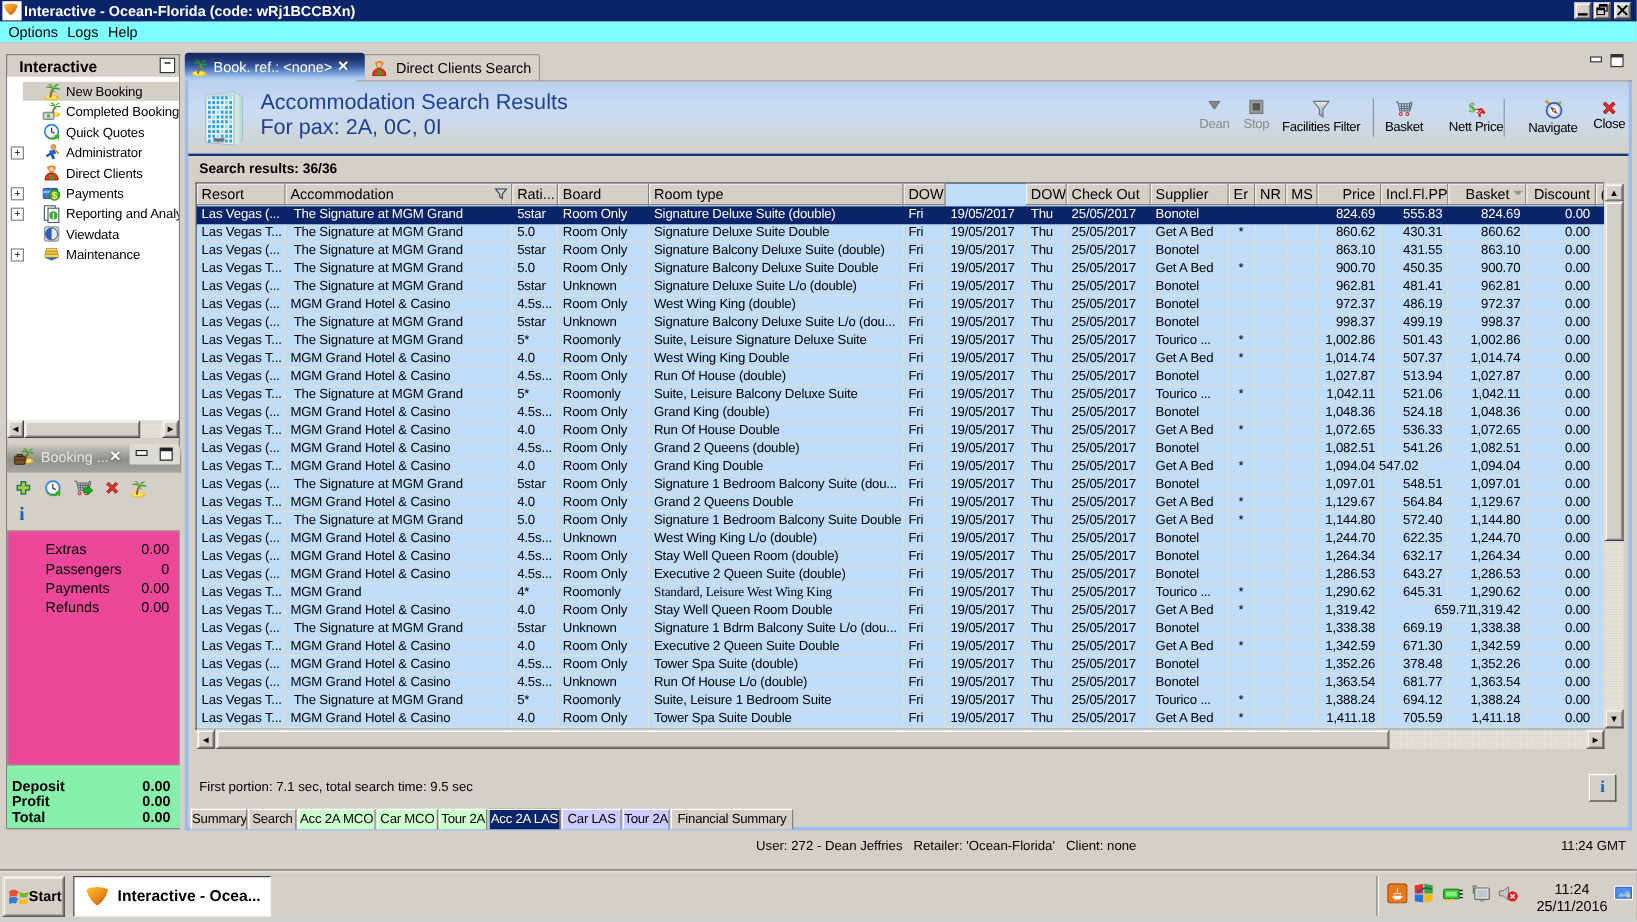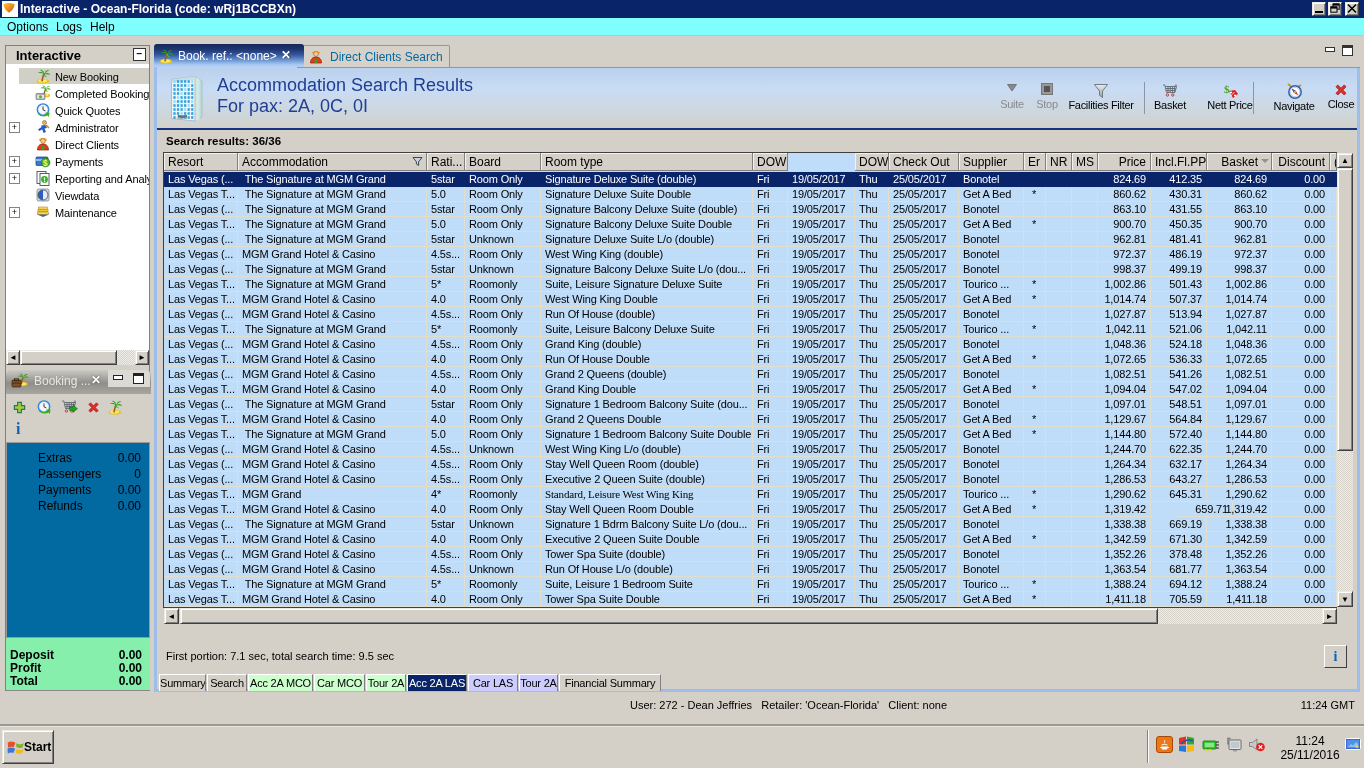--- a/index.html
+++ b/index.html
@@ -18,21 +18,21 @@
 .selband{position:absolute;left:13px;width:130px;height:16px;background:#D2CFC7}
 .sbtn{position:absolute;background:#D4D0C8;border:1px solid;border-color:#ECEAE4 #404040 #404040 #ECEAE4;box-shadow:inset 1px 1px 0 #fff,inset -1px -1px 0 #808080;color:#000;text-align:center}
 .hatch{background:repeating-conic-gradient(#EDEBE5 0% 25%,#D8D4CC 0% 50%) 0 0/2px 2px}
 #bphead{left:0;top:0;width:145px;height:24px;border-radius:5px 5px 0 0;background:linear-gradient(180deg,#CCCAC4,#908E88 55%,#A8A6A0);color:#E8E6E0;font-size:12px}
 #bpinfo{font-family:"Liberation Serif",serif;color:#1560B0;font-weight:bold;font-size:16px}
 .bprow{position:absolute;left:0;width:100%;font-size:12px;color:#000}
 .bprow .l{position:absolute;left:31px}
 .bprow .r{position:absolute;right:8px}
 .bprow .lb{position:absolute;left:4px}
 #tab1{left:154px;top:44px;width:150px;height:24px;border-radius:3px 3px 0 0;background:linear-gradient(180deg,#16255E 0%,#1E3570 22%,#35579E 45%,#6E97D2 68%,#A4C6EE 85%,#BAD6F7 100%);color:#fff;font-size:12px}
-#tab2{left:299px;top:45px;width:151px;height:23px;background:#D6D2CA;color:#0369a1;font-size:12px;border:1px solid #9A968E;border-bottom:none;border-radius:2px 2px 0 0}
+#tab2{left:299px;top:45px;width:151px;height:23px;background:#D6D2CA;color:#000000;font-size:12px;border:1px solid #9A968E;border-bottom:none;border-radius:2px 2px 0 0}
 #mborder{left:154px;top:67px;width:1206px;height:625px;border:3px solid #9DBEEA;border-top:none}
 #mhead{left:157px;top:68px;width:1200px;height:60px;background:linear-gradient(180deg,#BAD0EC 0%,#C9DCF4 35%,#CFD5D6 85%,#D4D1C9 100%)}
 #mheadline{left:157px;top:128px;width:1200px;height:2px;background:#16337F}
 .tool{position:absolute;font-size:11px;letter-spacing:-0.3px;color:#000;text-align:center}
 .tool.dis{color:#8A8A8A}
 .tsep{position:absolute;width:1px;background:#8A96A8}
 #tbl{left:163px;top:152px;width:1174px;height:456px;border:1px solid #404040;border-right:none;background:#BFDCF8}
 .hcell{position:absolute;top:0;height:18px;background:#D4D0C8;font-size:12px;color:#000;border-right:1px solid #808080;border-bottom:1px solid #808080;box-shadow:inset 1px 1px 0 #F4F2EE;padding:2px 0 0 4px;white-space:nowrap;overflow:hidden}
 .row{position:absolute;left:0;width:1173px;height:15px;background:#BFDCF8;white-space:nowrap;color:#000}
 .row.sel{background:#0A246A;color:#fff}
@@ -238,21 +238,21 @@
           <g fill="#28A018">
             <path d="M9.4 5.8C7.2 3.4 4.6 3.4 2.8 5 5.6 4.8 7.6 5.2 9.4 6.2z"></path>
             <path d="M9.4 5.8C9 2.8 7 1.6 4.6 1.8 7 3 8.4 4.3 9.4 5.8z"></path>
             <path d="M9.4 5.8C10.2 2.8 12 1.8 14.2 2.4 11.8 3.4 10.4 4.5 9.4 5.8z"></path>
             <path d="M9.4 5.8C12 4.2 14.2 5 15.2 6.8 12.6 6 10.8 6 9.4 6.4z"></path>
             <path d="M9.2 5.6C9.7 7 10.8 8.4 12.4 9.2 10.2 9.2 8.8 7.8 8.5 6.4z" fill="#40C028"></path>
           </g>
         </svg></span>
  <span class="abs" id="bpinfo" style="left:10px;top:26px">i</span>
 </div>
-<div class="abs" style="left:0;top:72px;width:144px;height:196px;background:#0369a1;border:1px solid #999">
+<div class="abs" style="left:0;top:72px;width:144px;height:196px;background:#ec4899;border:1px solid #999">
  <div class="bprow" style="top:8px">
         <span class="l">Extras</span>
         <span class="r">0.00</span>
       </div>
  <div class="bprow" style="top:24px">
         <span class="l">Passengers</span>
         <span class="r">0</span>
       </div>
  <div class="bprow" style="top:40px">
         <span class="l">Payments</span>
@@ -377,21 +377,21 @@
       <rect x="21.15" y="41.2" width="2.2" height="2.6" fill="#29A3E8"></rect>
       <path d="M8 43.5h9v-3.5h-9z" fill="#8898A0"></path>
       <path d="M8 40c2 1.5 7 1.5 9 0v1.5c-2 1.5-7 1.5-9 0z" fill="#606870"></path>
     </svg></div>
 <div class="abs" style="left:217px;top:75px;font-size:18px;color:#1F3E94">Accommodation Search Results</div>
 <div class="abs" style="left:217px;top:96px;font-size:18px;color:#1F3E94">For pax: 2A, 0C, 0I</div>
 <div class="abs" style="left:166px;top:135px;font-size:11.5px;font-weight:bold;color:#000">Search results: 36/36</div>
 
 <div class="abs tool dis" style="left:967px;top:83px;width:90px"><span style="display:inline-block;height:17px"><svg width="12" height="10" viewBox="0 0 12 10">
         <path d="M1.5 1.5h9L6 8z" fill="#888" stroke="#666" stroke-width="0.8"></path>
-      </svg></span><br><span style="position:relative;top:-2px">Suite</span></div>
+      </svg></span><br><span style="position:relative;top:-2px">Dean</span></div>
 <div class="abs tool dis" style="left:1002px;top:83px;width:90px"><span style="display:inline-block;height:17px"><svg width="12" height="12" viewBox="0 0 12 12">
         <rect x="0.5" y="0.5" width="11" height="11" fill="#999" stroke="#777"></rect>
         <rect x="3" y="3" width="6" height="6" fill="#555"></rect>
       </svg></span><br><span style="position:relative;top:-2px">Stop</span></div>
 <div class="abs tool" style="left:1056px;top:83px;width:90px"><span style="display:inline-block;height:17px"><svg width="16" height="16" viewBox="0 0 16 16">
         <defs>
           <linearGradient id="fg" x1="0" y1="0" x2="0" y2="1">
             <stop offset="0" stop-color="#E8ECF0"></stop>
             <stop offset="1" stop-color="#98A0A8"></stop>
           </linearGradient>
@@ -455,21 +455,21 @@
       <div class="cell" style="left:377px;width:212px;">Signature Deluxe Suite (double)</div>
       <div class="cell" style="left:589px;width:35px;">Fri</div>
       <div class="cell" style="left:624px;width:67px;">19/05/2017</div>
       <div class="cell" style="left:691px;width:34px;">Thu</div>
       <div class="cell" style="left:725px;width:70px;">25/05/2017</div>
       <div class="cell" style="left:795px;width:65px;">Bonotel</div>
       <div class="cell" style="left:860px;width:22px;padding-left:8px;"></div>
       <div class="cell" style="left:882px;width:26px;"></div>
       <div class="cell" style="left:908px;width:26px;"></div>
       <div class="cell num" style="left:934px;width:53px;">824.69</div>
-      <div class="cell num" style="left:987px;width:56px;">412.35</div>
+      <div class="cell num" style="left:987px;width:56px;">555.83</div>
       <div class="cell num" style="left:1043px;width:65px;">824.69</div>
       <div class="cell num" style="left:1108px;width:58px;">0.00</div>
       <div class="cell" style="left:1166px;width:7px;"></div>
     </div>
 <div class="row" style="top:34px">
       <div class="cell" style="left:0px;width:74px;">Las Vegas T...</div>
       <div class="cell" style="left:74px;width:189px;"> The Signature at MGM Grand</div>
       <div class="cell" style="left:263px;width:38px;">5.0</div>
       <div class="cell" style="left:301px;width:76px;">Room Only</div>
       <div class="cell" style="left:377px;width:212px;">Signature Deluxe Suite Double</div>
@@ -735,21 +735,21 @@
       <div class="cell" style="left:377px;width:212px;">Grand King Double</div>
       <div class="cell" style="left:589px;width:35px;">Fri</div>
       <div class="cell" style="left:624px;width:67px;">19/05/2017</div>
       <div class="cell" style="left:691px;width:34px;">Thu</div>
       <div class="cell" style="left:725px;width:70px;">25/05/2017</div>
       <div class="cell" style="left:795px;width:65px;">Get A Bed</div>
       <div class="cell" style="left:860px;width:22px;padding-left:8px;">*</div>
       <div class="cell" style="left:882px;width:26px;"></div>
       <div class="cell" style="left:908px;width:26px;"></div>
       <div class="cell num" style="left:934px;width:53px;">1,094.04</div>
-      <div class="cell num" style="left:987px;width:56px;">547.02</div>
+      <div class="cell num" style="left:967px;width:56px;">547.02</div>
       <div class="cell num" style="left:1043px;width:65px;">1,094.04</div>
       <div class="cell num" style="left:1108px;width:58px;">0.00</div>
       <div class="cell" style="left:1166px;width:7px;"></div>
     </div>
 <div class="row" style="top:244px">
       <div class="cell" style="left:0px;width:74px;">Las Vegas (...</div>
       <div class="cell" style="left:74px;width:189px;"> The Signature at MGM Grand</div>
       <div class="cell" style="left:263px;width:38px;">5star</div>
       <div class="cell" style="left:301px;width:76px;">Room Only</div>
       <div class="cell" style="left:377px;width:212px;">Signature 1 Bedroom Balcony Suite (dou...</div>
@@ -1060,20 +1060,33 @@
 </div>
 <div class="abs" id="taskbar">
 <div class="abs" id="startbtn">
       <span style="position:absolute;left:3px;top:7px"><svg width="20" height="17" viewBox="0 0 17 15">
           <path d="M1.2 4.2C2.8 3 4.6 2.6 6.6 3.6L8 4.3 6.5 8.2C4.8 7.4 3 7.6 1.5 8.7z" fill="#E85028"></path>
           <path d="M8.6 4.6c1.8 1 3.6 1.3 5.6.4L15.6 4.4 14.2 8.4c-2 .8-3.8.5-5.4-.4z" fill="#78B828"></path>
           <path d="M1 9.4c1.6-1.2 3.4-1.5 5.4-.6l1.3.6L6.2 13.2C4.6 12.4 2.8 12.6 1.3 13.7z" fill="#3878D8"></path>
           <path d="M8.3 9.7c1.8 1 3.7 1.3 5.7.4l1.3-.6-1.4 4c-2 .8-3.8.5-5.5-.5z" fill="#F8B818"></path>
         </svg></span>
       <span style="position:absolute;left:21px;top:9px;font-size:12px">Start</span>
+    </div>
+<div class="abs" id="taskbtn">
+      <span style="position:absolute;left:8px;top:6px"><svg width="22" height="20" viewBox="0 0 22 20">
+          <defs>
+            <linearGradient id="og22" x1="0" y1="0" x2="1" y2="1">
+              <stop offset="0" stop-color="#F8C830"></stop>
+              <stop offset="0.5" stop-color="#F09020"></stop>
+              <stop offset="1" stop-color="#B84808"></stop>
+            </linearGradient>
+          </defs>
+          <path d="M2 4C8 1.5 14 1.5 20 4 19 10 15 15 11 17.5 7 15 3 10 2 4z" fill="url(#og22)"></path>
+        </svg></span>
+      <span style="position:absolute;left:36px;top:8px">Interactive - Ocea...</span>
     </div>
 <div class="abs" style="left:1147px;top:3px;width:2px;height:33px;border-left:1px solid #808080;border-right:1px solid #fff"></div>
 <span class="abs" style="left:1156px;top:9px"><svg width="17" height="17" viewBox="0 0 17 17">
         <rect x="0.5" y="0.5" width="16" height="16" rx="2.5" fill="#E87818" stroke="#A84808"></rect>
         <path d="M5 10.5h7l-1 3H6z" fill="#fff"></path>
         <path d="M4 11.5h9M5.5 9c2-.8 4-.8 6 0" stroke="#fff" stroke-width="0.9" fill="none"></path>
         <path d="M8.5 4c1 1.2-1 2 .3 3.4" stroke="#fff" stroke-width="0.9" fill="none"></path>
       </svg></span>
 <span class="abs" style="left:1178px;top:9px"><svg width="17" height="17" viewBox="0 0 17 17">
         <path d="M1 2l7-1.5v8H1z" fill="#E83028"></path>

